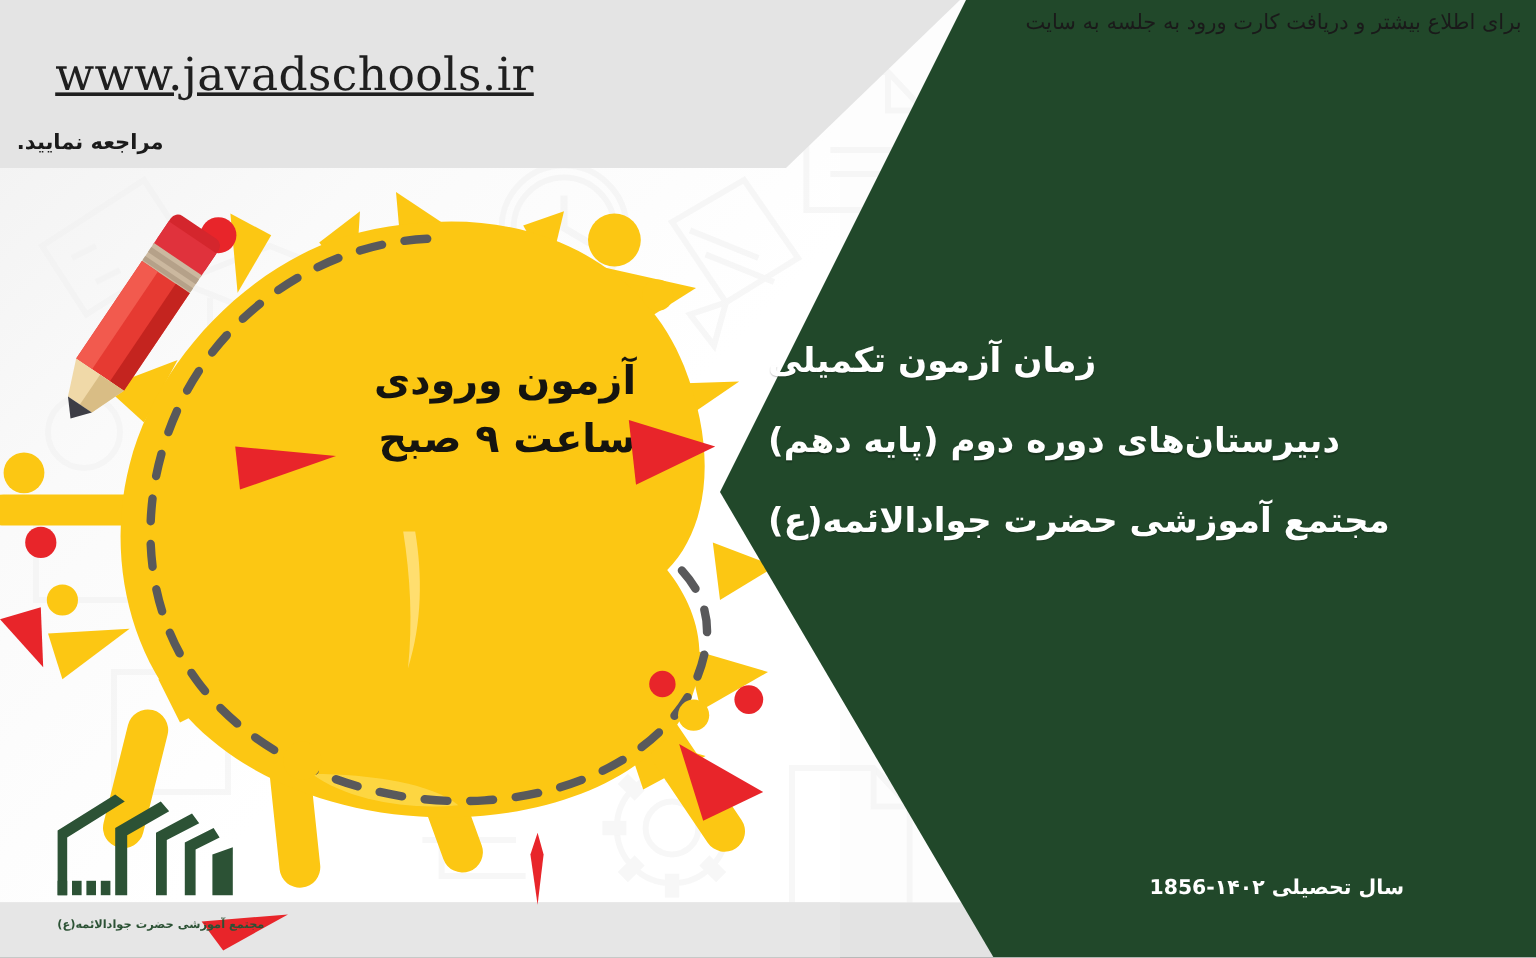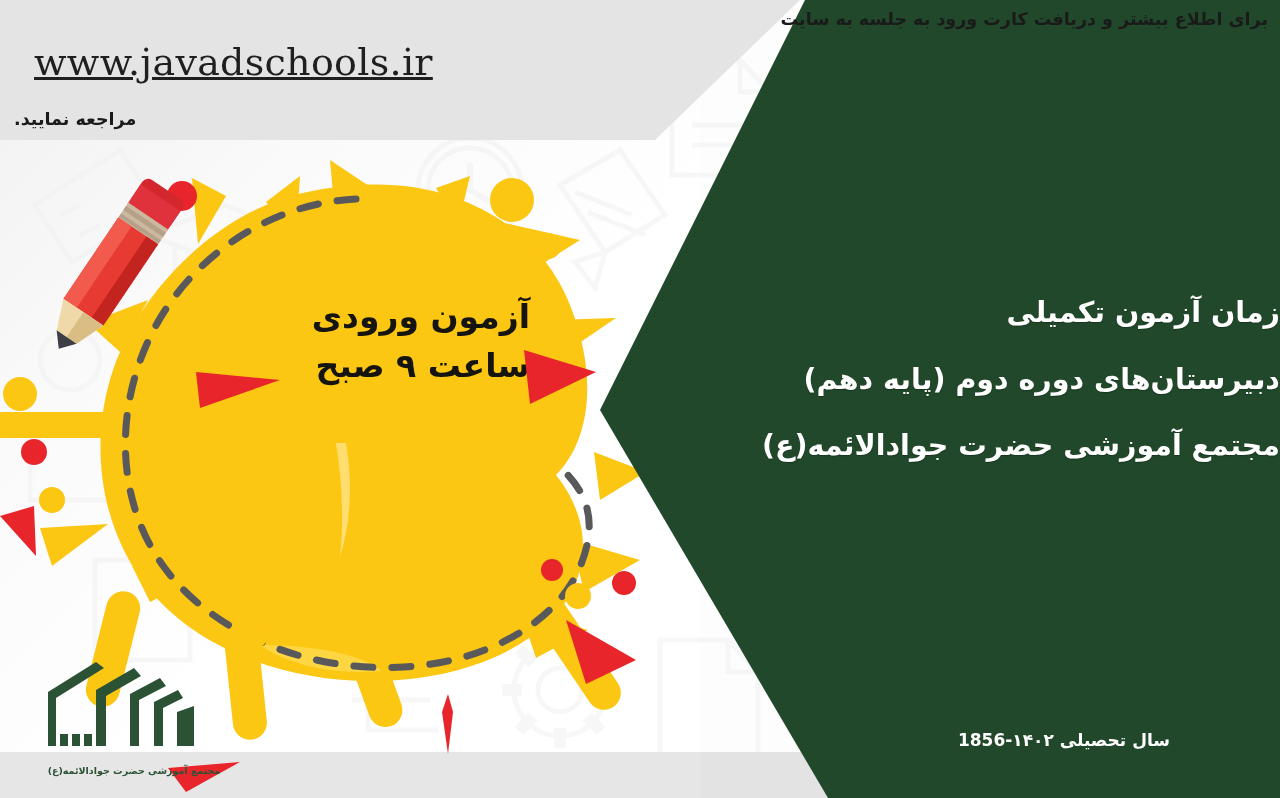--- a/index.html
+++ b/index.html
@@ -37,26 +37,26 @@
   .header-band{
     position:absolute;left:0;top:0;width:800px;height:140px;
     background:#e4e4e4;
     -webkit-clip-path:polygon(0 0, 800px 0, 655px 140px, 0 140px);
     clip-path:polygon(0 0, 800px 0, 655px 140px, 0 140px);
     z-index:6;
   }
   .hdr-line1{
     position:absolute;top:9px;right:12px;
     direction:rtl;text-align:left;
-    font-size:17.5px;font-weight:bold;color:#1a1a1a;
+    font-size:17.5px;font-weight:normal;color:#1a1a1a;
     letter-spacing:-.2px;white-space:nowrap;
     z-index:8;
   }
   .hdr-url{
-    position:absolute;top:40px;left:34px;
+    position:absolute;top:40px;left:46px;
     font-family:"DejaVu Serif","Liberation Serif",serif;
     font-size:38px;color:#1f1f1f;letter-spacing:.3px;
     direction:ltr;white-space:nowrap;
     z-index:8;
   }
   .hdr-line3{
     position:absolute;top:96px;left:14px;
     direction:rtl;
     font-size:17.5px;font-weight:bold;color:#1a1a1a;
     white-space:nowrap;
@@ -66,22 +66,22 @@
 
   
   .green-panel{
     position:absolute;right:0;top:0;width:680px;height:798px;
     background:#21482a;
     -webkit-clip-path:polygon(680px 0, 680px 798px, 228px 798px, 0 410px, 205px 0);
     clip-path:polygon(680px 0, 680px 798px, 228px 798px, 0 410px, 205px 0);
     z-index:5;
   }
   .green-text{
-    position:absolute;right:0;top:299px;width:640px;
-    direction:rtl;text-align:right;color:#ffffff;
+    position:absolute;right:0;top:287px;width:640px;
+    direction:rtl;text-align:left;color:#ffffff;
     z-index:7;
   }
   .green-text .gl{
     font-size:28.5px;font-weight:bold;line-height:1.0;
     margin:0 0 38px 0;white-space:nowrap;
     text-shadow:0 1px 1px rgba(0,0,0,.25);
   }
   .green-text .gl:last-child{margin-bottom:0;}
   .year-text{
     position:absolute;right:110px;bottom:48px;

